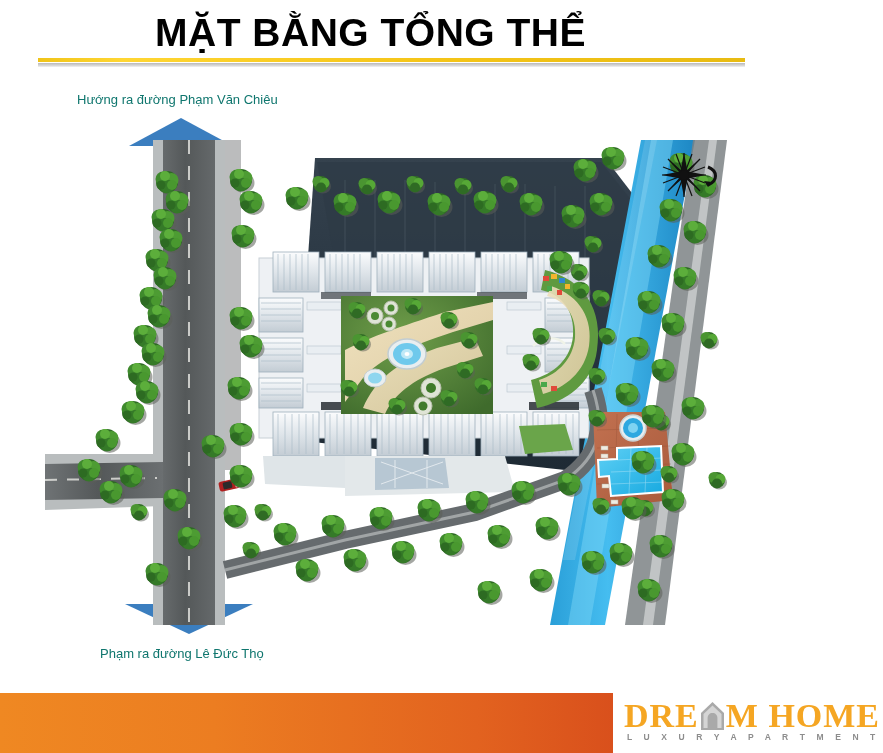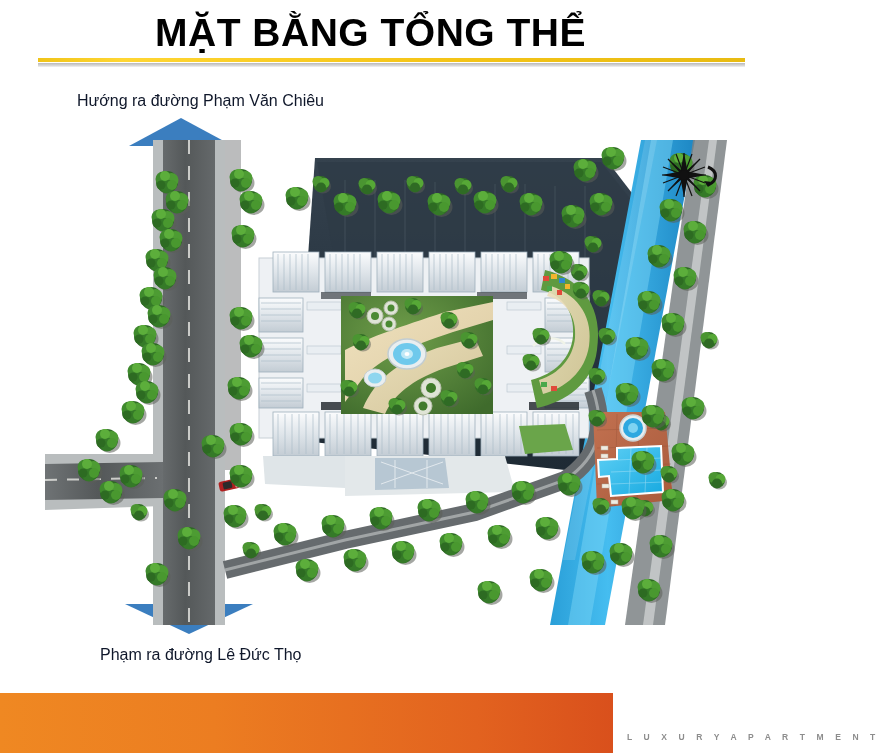--- a/index.html
+++ b/index.html
@@ -52,23 +52,23 @@
     left: 0; top: 5px;
     width: 100%;
     height: 4px;
     background: linear-gradient(to bottom, #b9b9b9 0%, #d6d6d6 60%, #f2f2f2 100%);
   }
 
   
   .direction-label {
     position: absolute;
     font-family: "Liberation Sans", sans-serif;
-    font-size: 16px;
+    font-size: 13px;
     font-weight: normal;
-    color: #0f172a;
+    color: #0f766e;
     white-space: nowrap;
   }
   #label-top    { left: 77px;  top: 92px; }
   #label-bottom { left: 100px; top: 646px; }
 
   
   .dir-arrow { position: absolute; }
   #arrow-up {
     left: 129px; top: 118px;
     width: 0; height: 0;
@@ -677,14 +677,21 @@
     </g>
     <path d="M24,-8 C34,-4 34,6 24,10" stroke="#111111" stroke-width="3" fill="none"></path>
     <polygon points="24,12 20,6 28,7" fill="#111111"></polygon>
   </g>
 </svg>
 </div>
 
 <div id="footer-bar"></div>
 
 <div id="logo">
+  <div id="logo-wordmark">
+    <span class="wm-part">DRE</span><span id="logo-house"><svg width="25" height="30" viewBox="0 0 25 30">
+          <polygon points="12.5,1 24,12 24,29 1,29 1,12" fill="#a9a9a9"></polygon>
+          <polygon points="12.5,4.5 21.5,13 21.5,27 3.5,27 3.5,13" fill="#d5d5d5"></polygon>
+          <path d="M12.5,12 C15.4,12 17.4,14.1 17.4,17 L17.4,27 L7.6,27 L7.6,17 C7.6,14.1 9.6,12 12.5,12 Z" fill="#a9a9a9"></path>
+        </svg></span><span class="wm-part">M HOME</span>
+  </div>
   <div id="logo-tagline">L U X U R Y   A P A R T M E N T</div>
 </div>
 
 </body></html>

